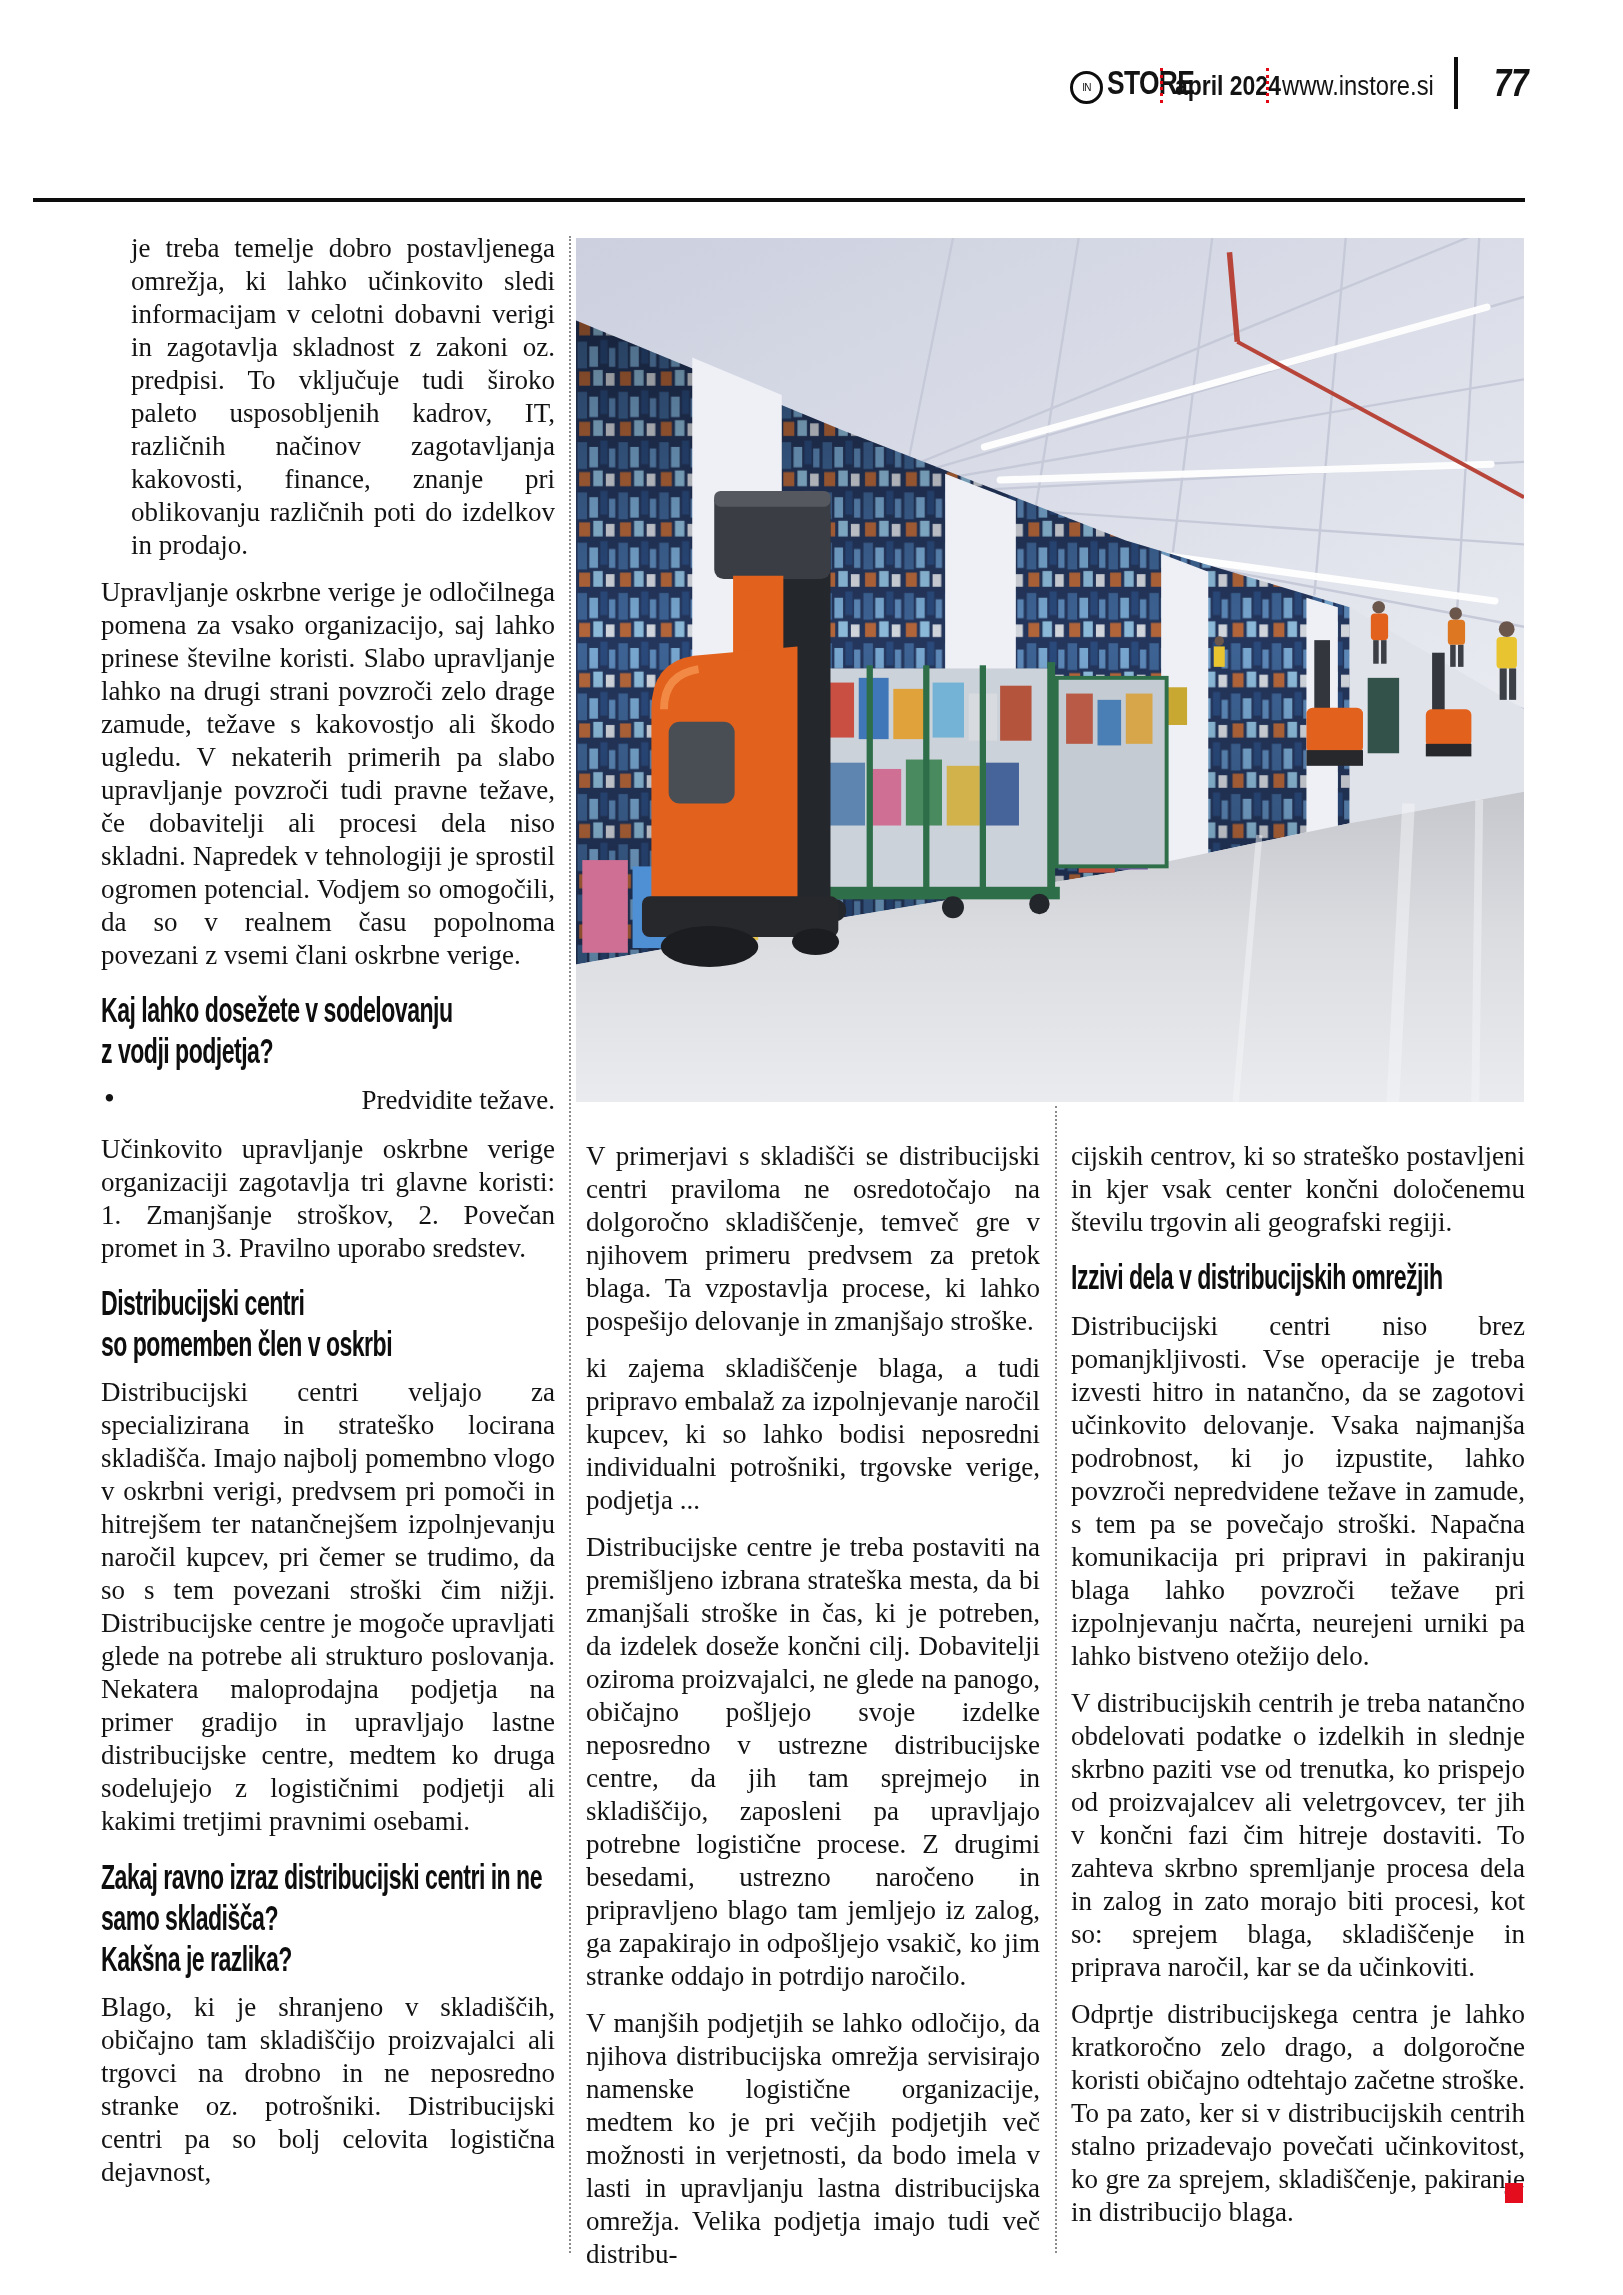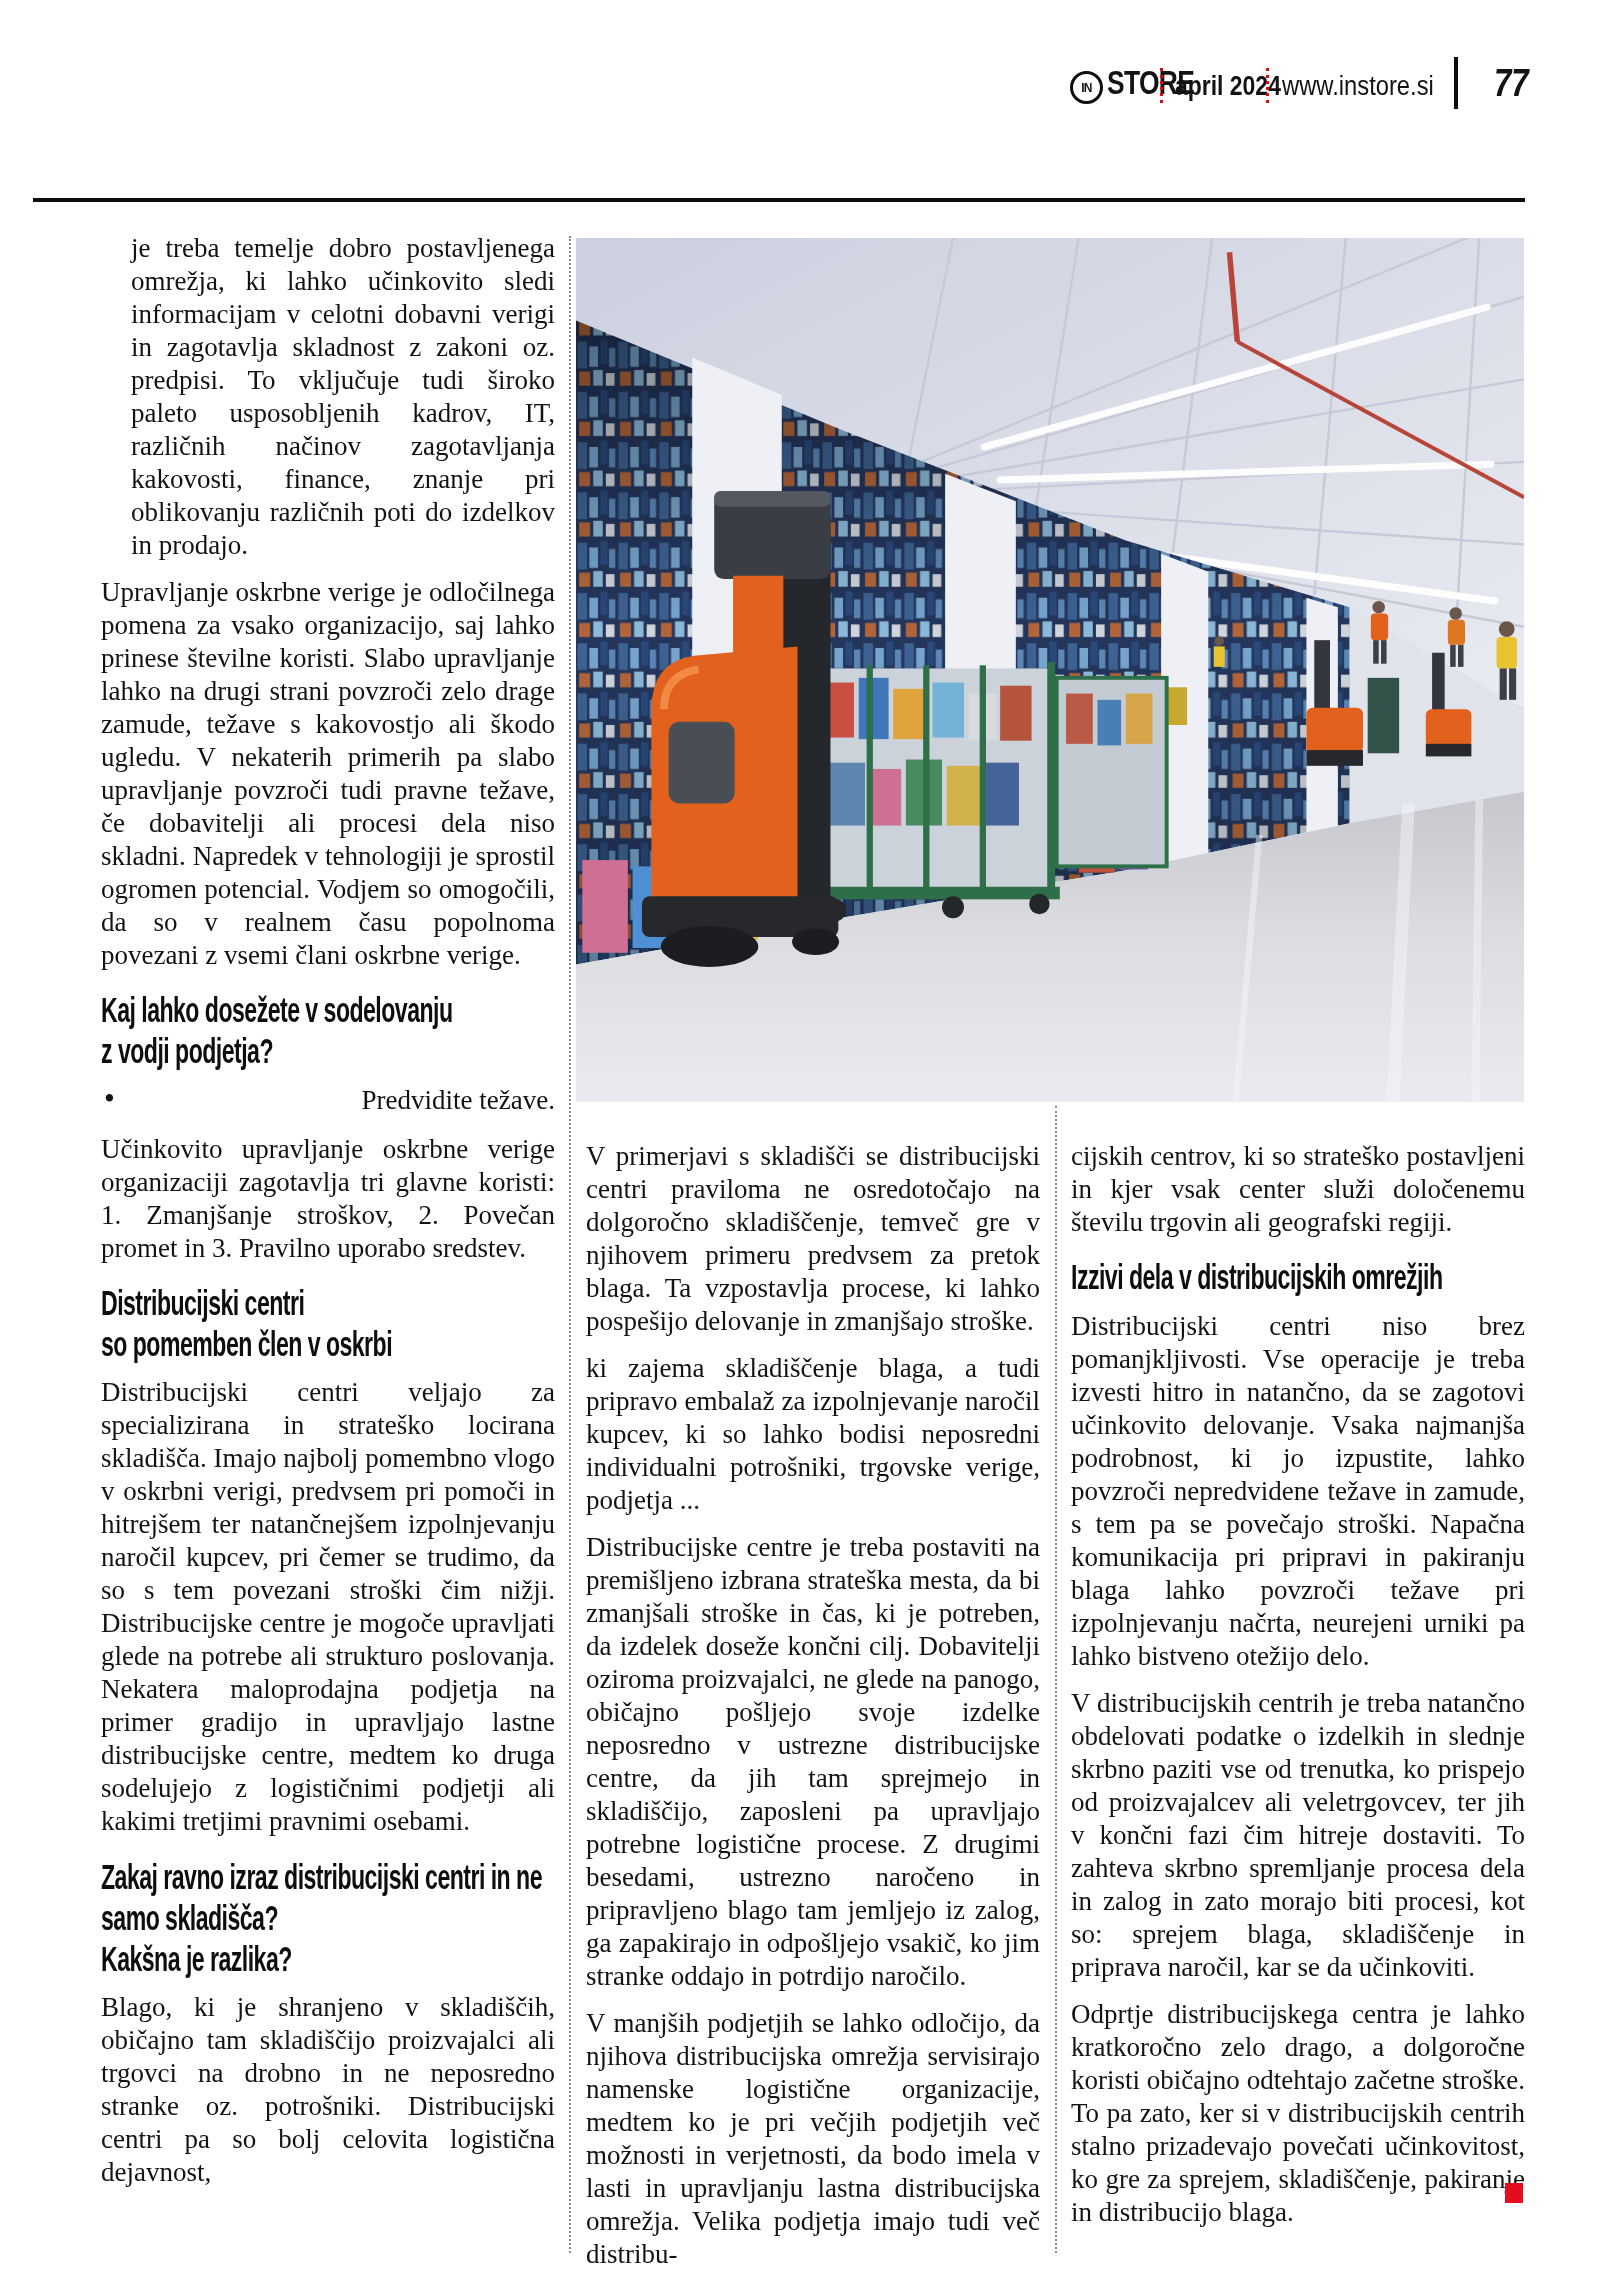--- a/index.html
+++ b/index.html
@@ -2,21 +2,21 @@
 <html lang="sl" style="font-size:12.6px"><head>
 <meta charset="utf-8">
 <style>
   html,body{margin:0;padding:0;background:#888;}
   .page{position:relative;width:1623px;height:2295px;background:#ffffff;overflow:hidden;
         font-family:"Liberation Serif",serif;color:#131313;}
 
   
   .hdr-item{position:absolute;font-family:"Liberation Sans",sans-serif;white-space:nowrap;}
   .logo-badge{left:1070px;top:71px;width:27px;height:27px;border:3.1px solid #0d0d0d;border-radius:50%;
-              display:flex;align-items:center;justify-content:center;font-weight:bold;font-size:12px;
+              display:flex;align-items:center;justify-content:center;font-weight:normal;font-size:10px;
               letter-spacing:-0.8px;text-align:right;}
   .logo-text{left:1107px;top:64px;font-size:33px;font-weight:900;letter-spacing:-0.8px;
              transform:scaleX(.8);transform-origin:0 50%;}
   .hdr-dot-red{position:absolute;width:0;height:35px;border-left:3.1px dotted #e30613;top:68px;}
   .dot1{left:1160px;} .dot2{left:1266px;}
   .issue{left:1175px;top:71px;font-size:27px;font-weight:bold;transform:scaleX(.85);transform-origin:0 50%;}
   .website{left:1282px;top:71px;font-size:27px;font-weight:400;transform:scaleX(.88);transform-origin:0 50%;}
   .hdr-black-bar{position:absolute;left:1454px;top:57px;width:3.9px;height:52px;background:#0d0d0d;}
   .page-num{left:1494px;top:61px;font-size:39px;font-weight:900;font-style:italic;
             transform:scaleX(.8);transform-origin:0 50%;}
@@ -242,21 +242,21 @@
   </div>
 
   <div class="col col2">
     <p>V primerjavi s skladišči se distribucijski centri praviloma ne osredotočajo na dolgoročno skladiščenje, temveč gre v njihovem primeru predvsem za pretok blaga. Ta vzpostavlja procese, ki lahko pospešijo delovanje in zmanjšajo stroške.</p>
     <p>ki zajema skladiščenje blaga, a tudi pripravo embalaž za izpolnjevanje naročil kupcev, ki so lahko bodisi neposredni individualni potrošniki, trgovske verige, podjetja ...</p>
     <p>Distribucijske centre je treba postaviti na premišljeno izbrana strateška mesta, da bi zmanjšali stroške in čas, ki je potreben, da izdelek doseže končni cilj. Dobavitelji oziroma proizvajalci, ne glede na panogo, običajno pošljejo svoje izdelke neposredno v ustrezne distribucijske centre, da jih tam sprejmejo in skladiščijo, zaposleni pa upravljajo potrebne logistične procese. Z drugimi besedami, ustrezno naročeno in pripravljeno blago tam jemljejo iz zalog, ga zapakirajo in odpošljejo vsakič, ko jim stranke oddajo in potrdijo naročilo.</p>
     <p>V manjših podjetjih se lahko odločijo, da njihova distribucijska omrežja servisirajo namenske logistične organizacije, medtem ko je pri večjih podjetjih več možnosti in verjetnosti, da bodo imela v lasti in upravljanju lastna distribucijska omrežja. Velika podjetja imajo tudi več distribu-</p>
   </div>
 
   <div class="col col3">
-    <p>cijskih centrov, ki so strateško postavljeni in kjer vsak center služi določenemu številu trgovin ali geografski regiji.</p>
+    <p>cijskih centrov, ki so strateško postavljeni in kjer vsak center končni določenemu številu trgovin ali geografski regiji.</p>
     <div class="heading">Izzivi dela v distribucijskih omrežjih</div>
     <p>Distribucijski centri niso brez pomanjkljivosti. Vse operacije je treba izvesti hitro in natančno, da se zagotovi učinkovito delovanje. Vsaka najmanjša podrobnost, ki jo izpustite, lahko povzroči nepredvidene težave in zamude, s tem pa se povečajo stroški. Napačna komunikacija pri pripravi in pakiranju blaga lahko povzroči težave pri izpolnjevanju načrta, neurejeni urniki pa lahko bistveno otežijo delo.</p>
     <p>V distribucijskih centrih je treba natančno obdelovati podatke o izdelkih in slednje skrbno paziti vse od trenutka, ko prispejo od proizvajalcev ali veletrgovcev, ter jih v končni fazi čim hitreje dostaviti. To zahteva skrbno spremljanje procesa dela in zalog in zato morajo biti procesi, kot so: sprejem blaga, skladiščenje in priprava naročil, kar se da učinkoviti.</p>
     <p>Odprtje distribucijskega centra je lahko kratkoročno zelo drago, a dolgoročne koristi običajno odtehtajo začetne stroške. To pa zato, ker si v distribucijskih centrih stalno prizadevajo povečati učinkovitost, ko gre za sprejem, skladiščenje, pakiranje in distribucijo blaga.</p>
   </div>
 
   <div class="endmark"></div>
 </div>
 
 

